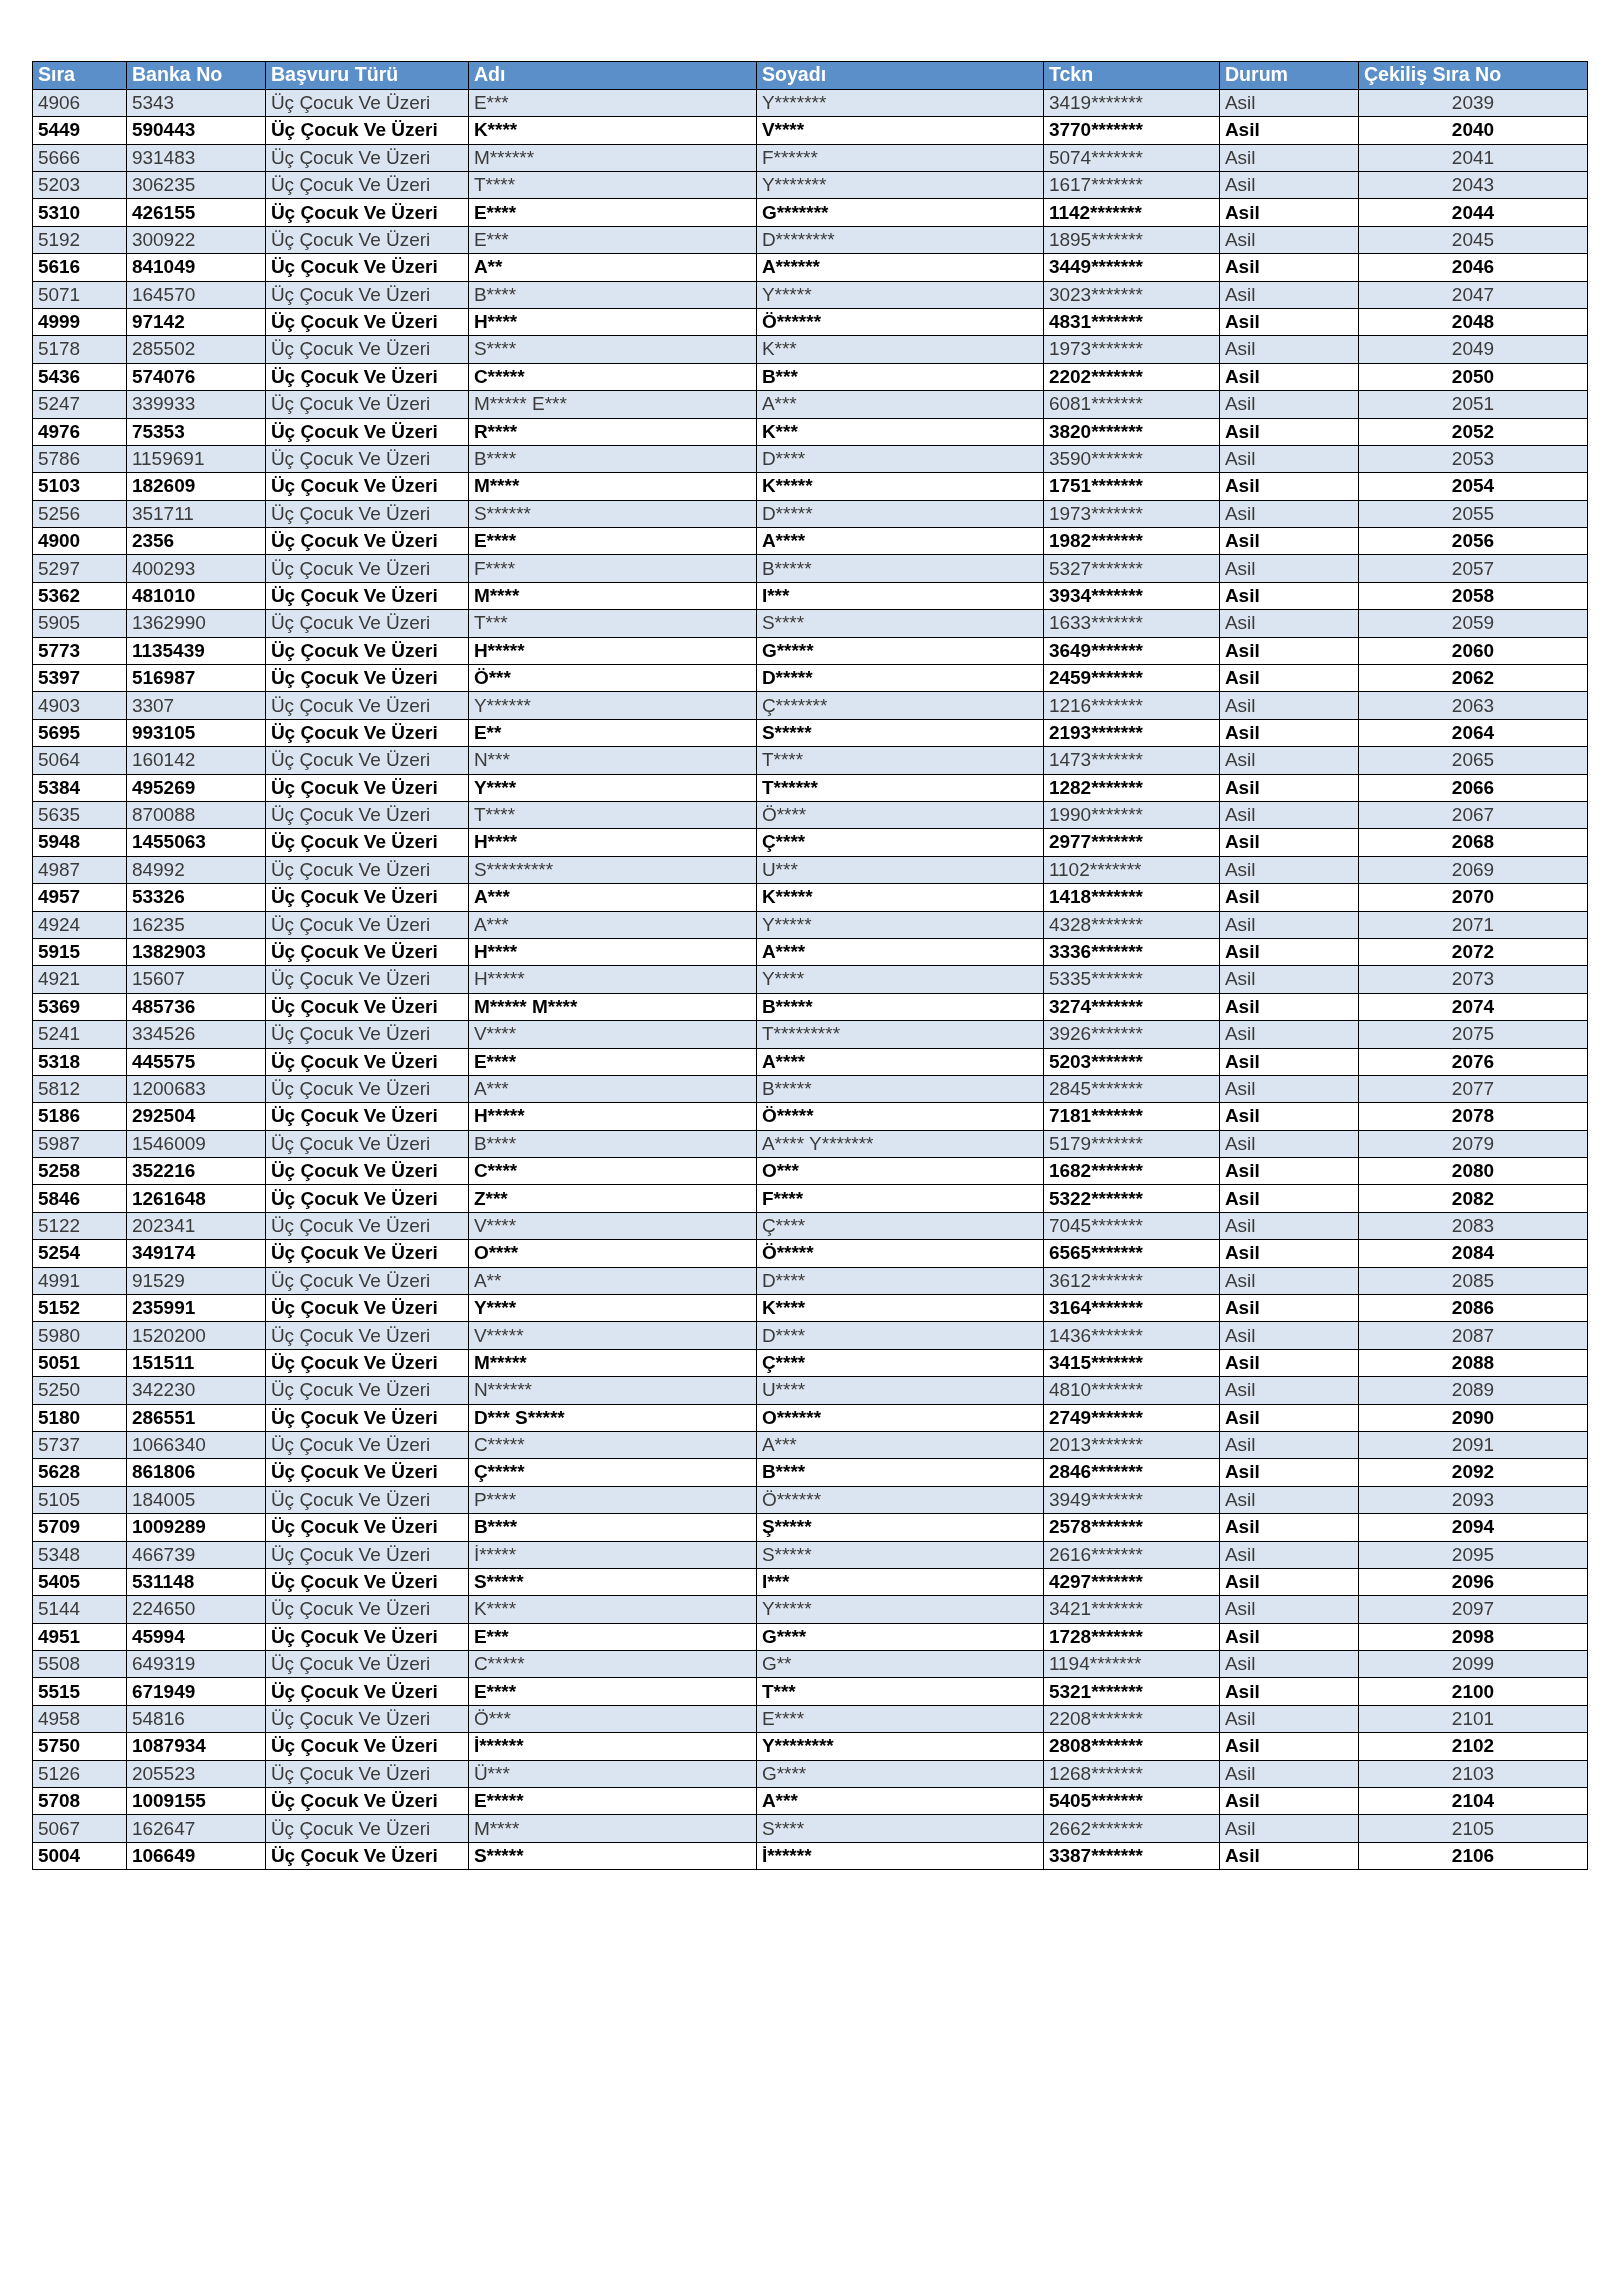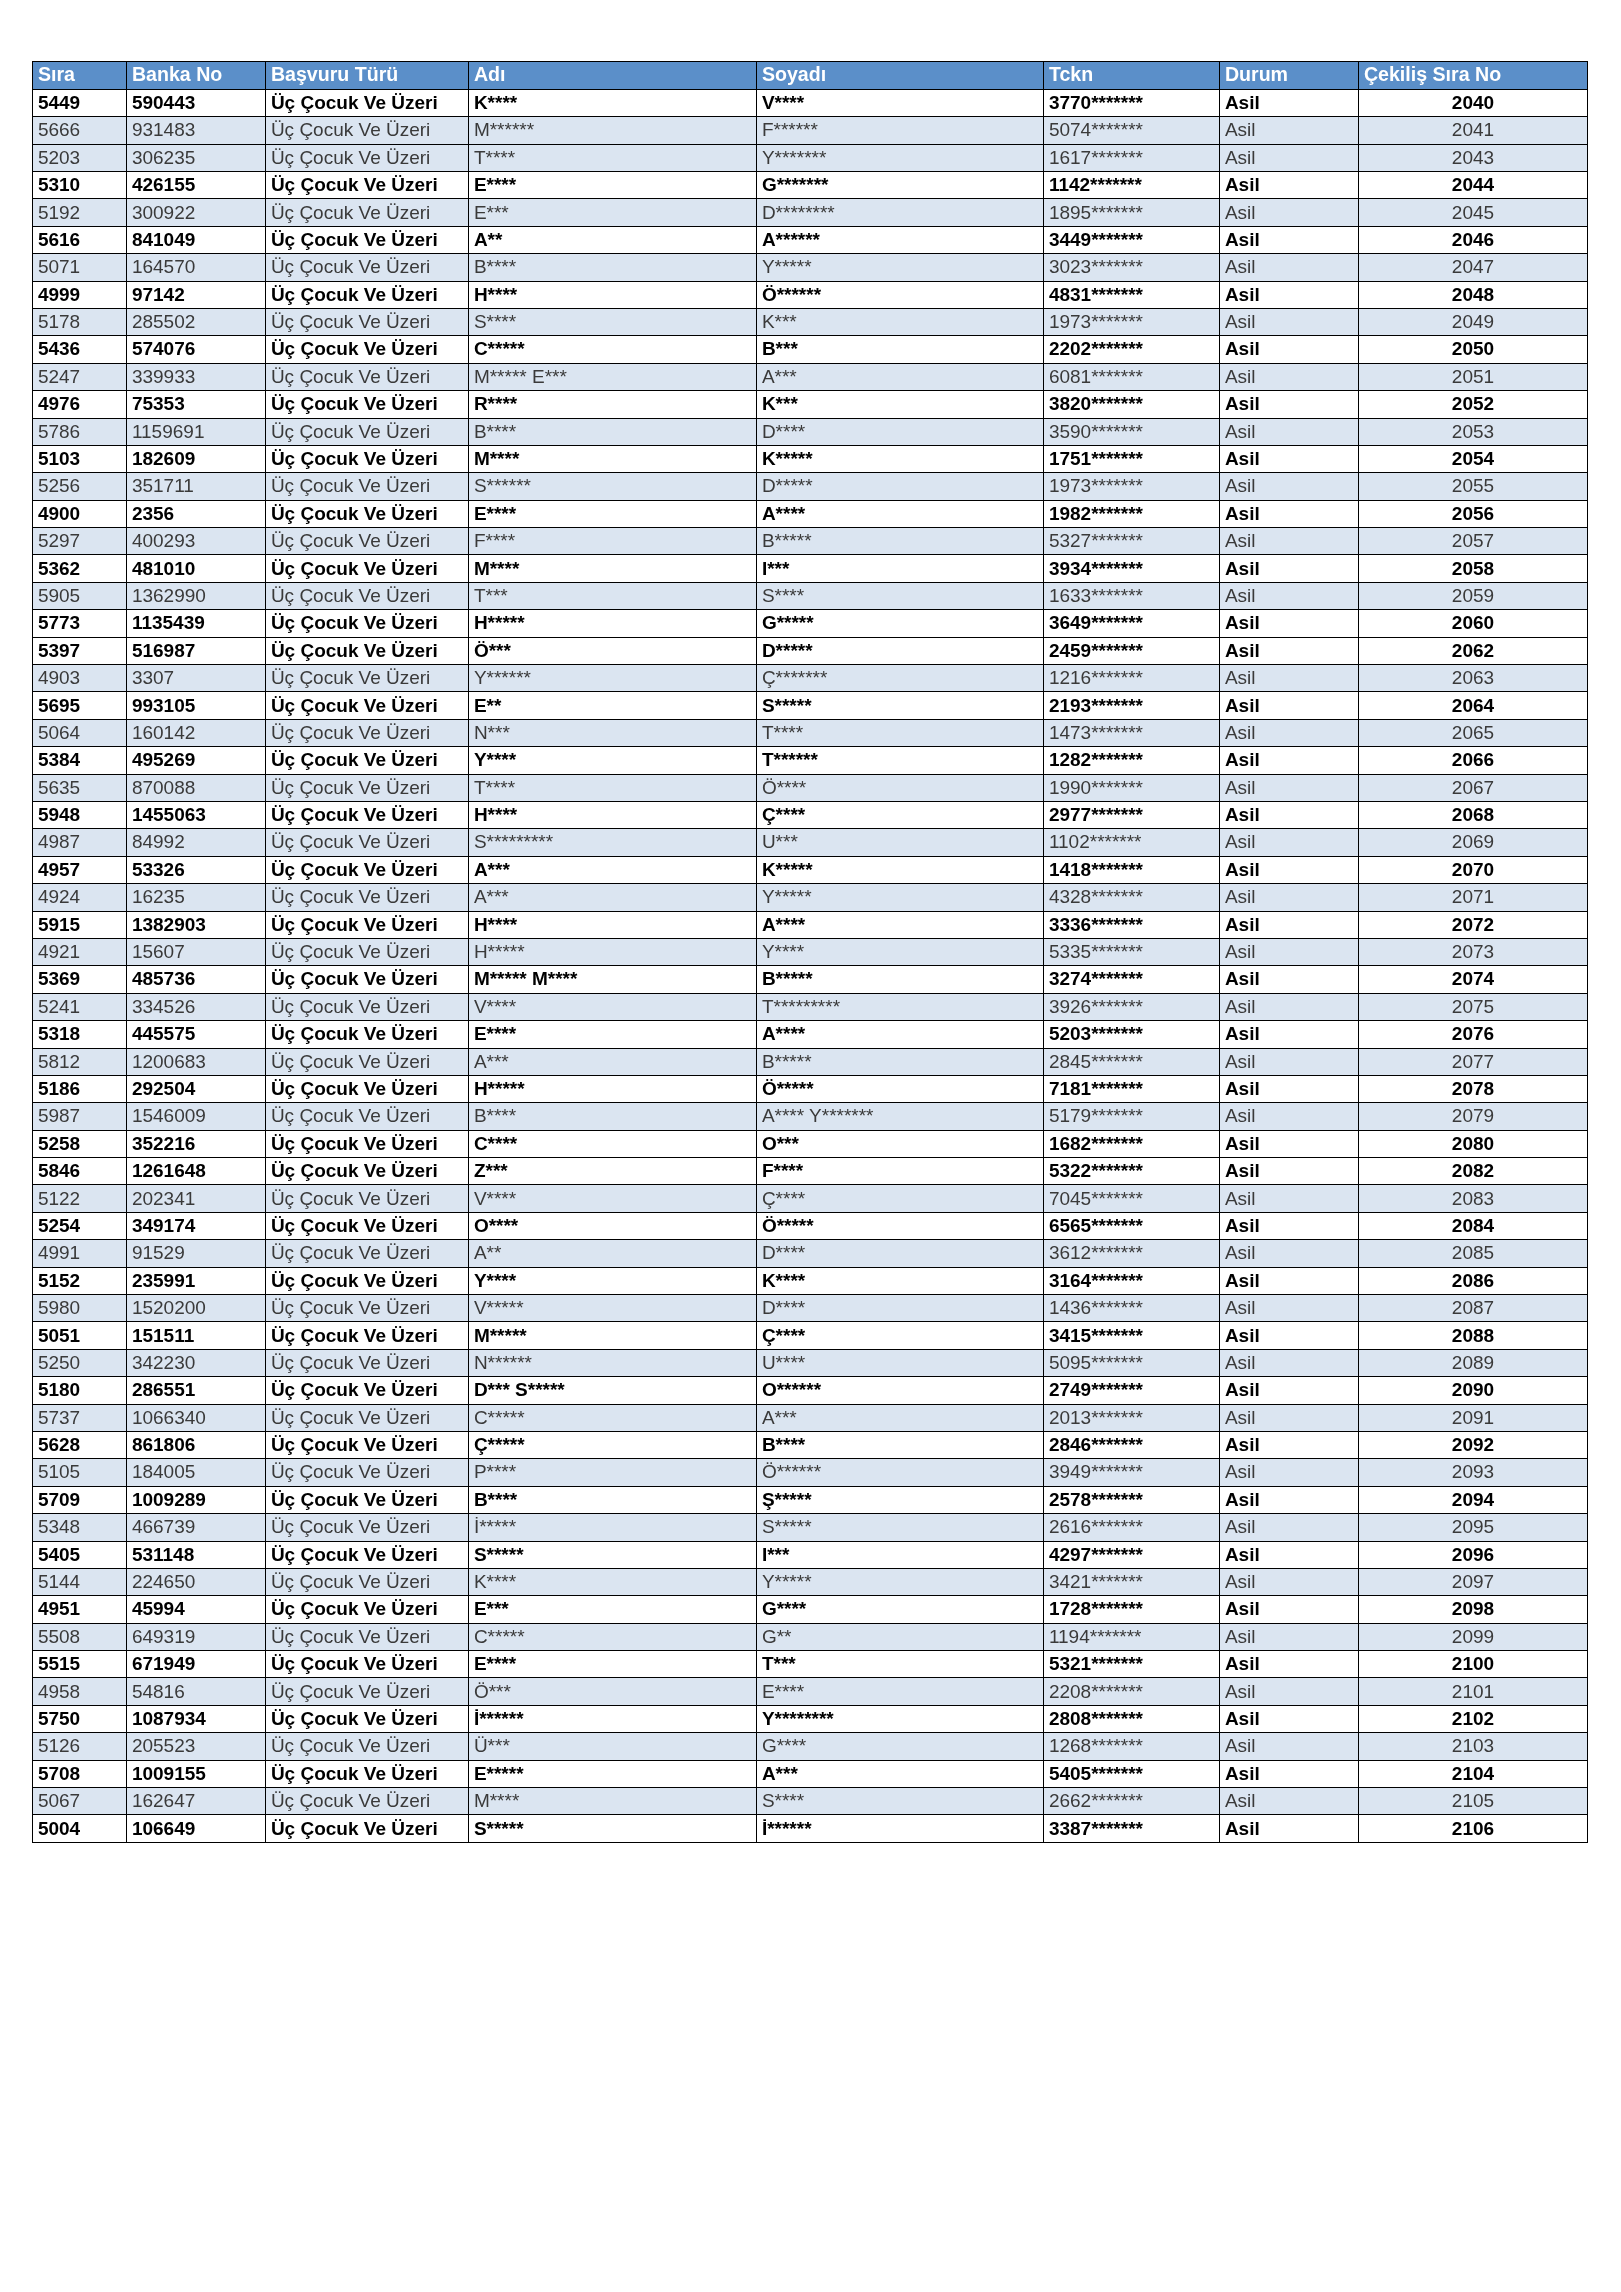--- a/index.html
+++ b/index.html
@@ -92,20 +92,30 @@
           <th>Banka No</th>
           <th>Başvuru Türü</th>
           <th>Adı</th>
           <th>Soyadı</th>
           <th>Tckn</th>
           <th>Durum</th>
           <th class="center">Çekiliş Sıra No</th>
         </tr>
     </thead>
     <tbody id="table-body">
+        <tr class="row-odd">
+          <td>4906</td>
+          <td>5343</td>
+          <td>Üç Çocuk Ve Üzeri</td>
+          <td>E***</td>
+          <td>Y*******</td>
+          <td>3419*******</td>
+          <td>Asil</td>
+          <td class="num-center">2039</td>
+        </tr>
         <tr class="row-even">
           <td>5449</td>
           <td>590443</td>
           <td>Üç Çocuk Ve Üzeri</td>
           <td>K****</td>
           <td>V****</td>
           <td>3770*******</td>
           <td>Asil</td>
           <td class="num-center">2040</td>
         </tr>
@@ -558,21 +568,21 @@
           <td>3415*******</td>
           <td>Asil</td>
           <td class="num-center">2088</td>
         </tr>
         <tr class="row-odd">
           <td>5250</td>
           <td>342230</td>
           <td>Üç Çocuk Ve Üzeri</td>
           <td>N******</td>
           <td>U****</td>
-          <td>5095*******</td>
+          <td>4810*******</td>
           <td>Asil</td>
           <td class="num-center">2089</td>
         </tr>
         <tr class="row-even">
           <td>5180</td>
           <td>286551</td>
           <td>Üç Çocuk Ve Üzeri</td>
           <td>D*** S*****</td>
           <td>O******</td>
           <td>2749*******</td>

